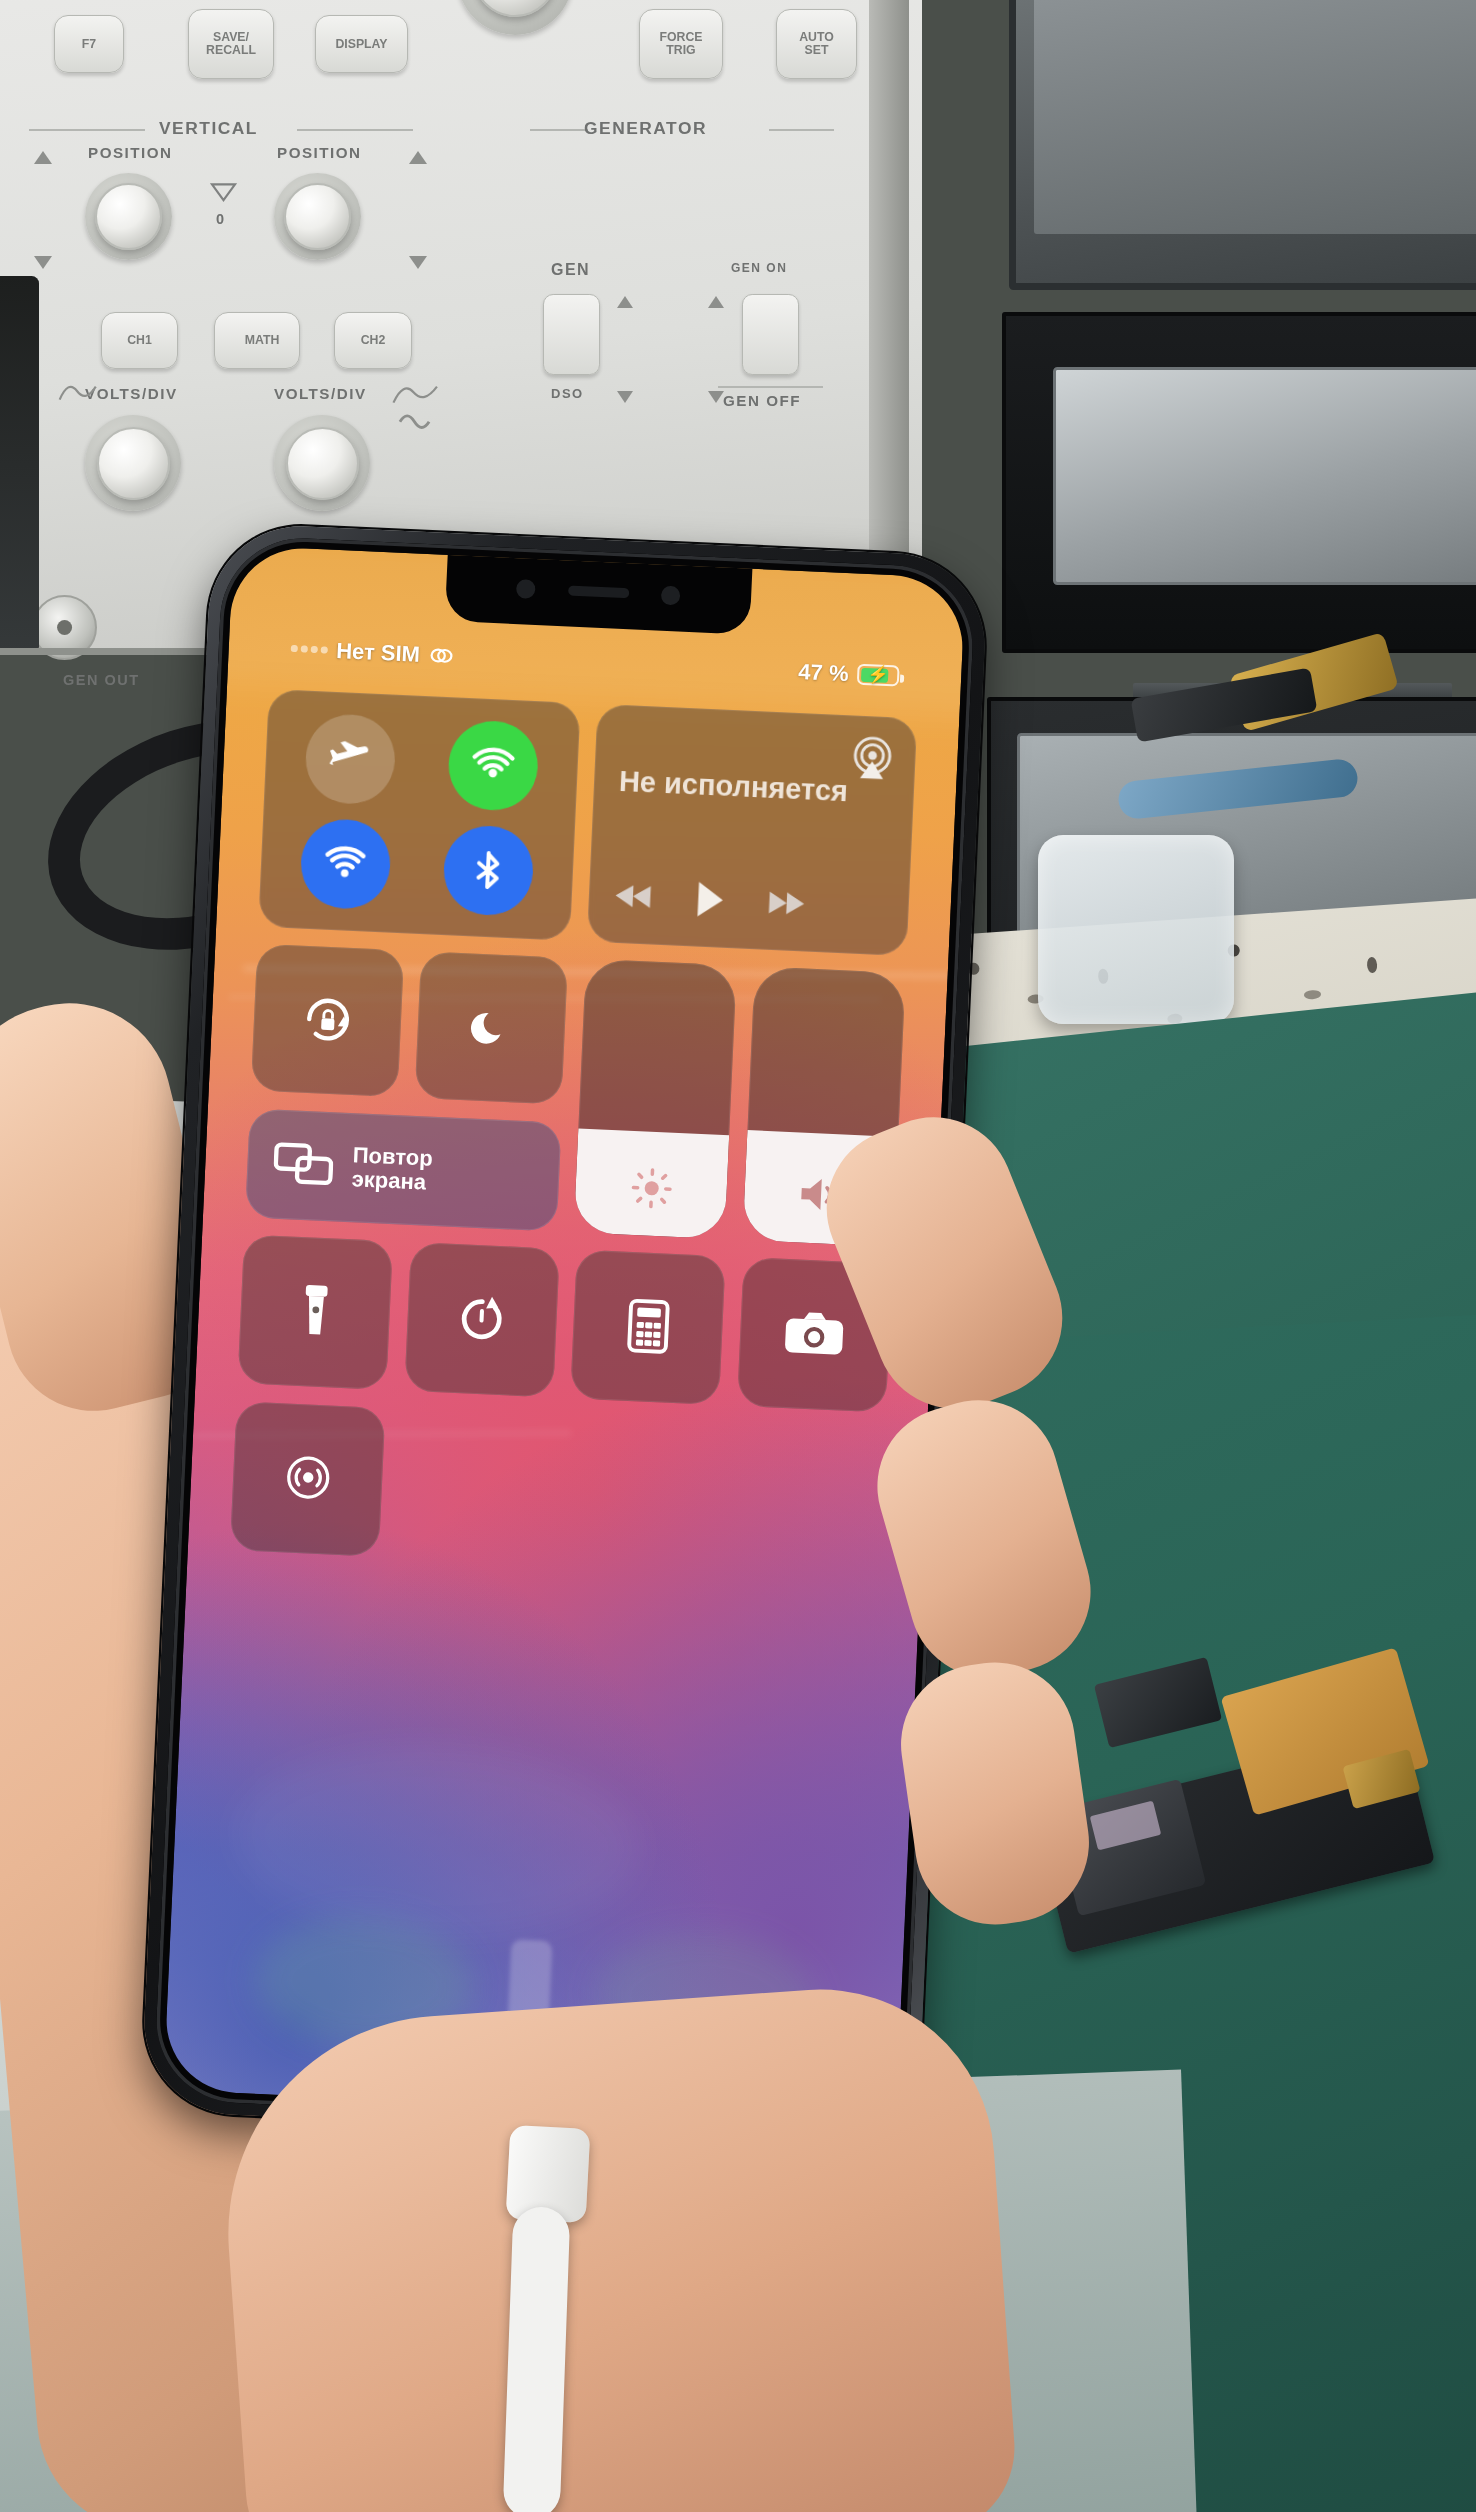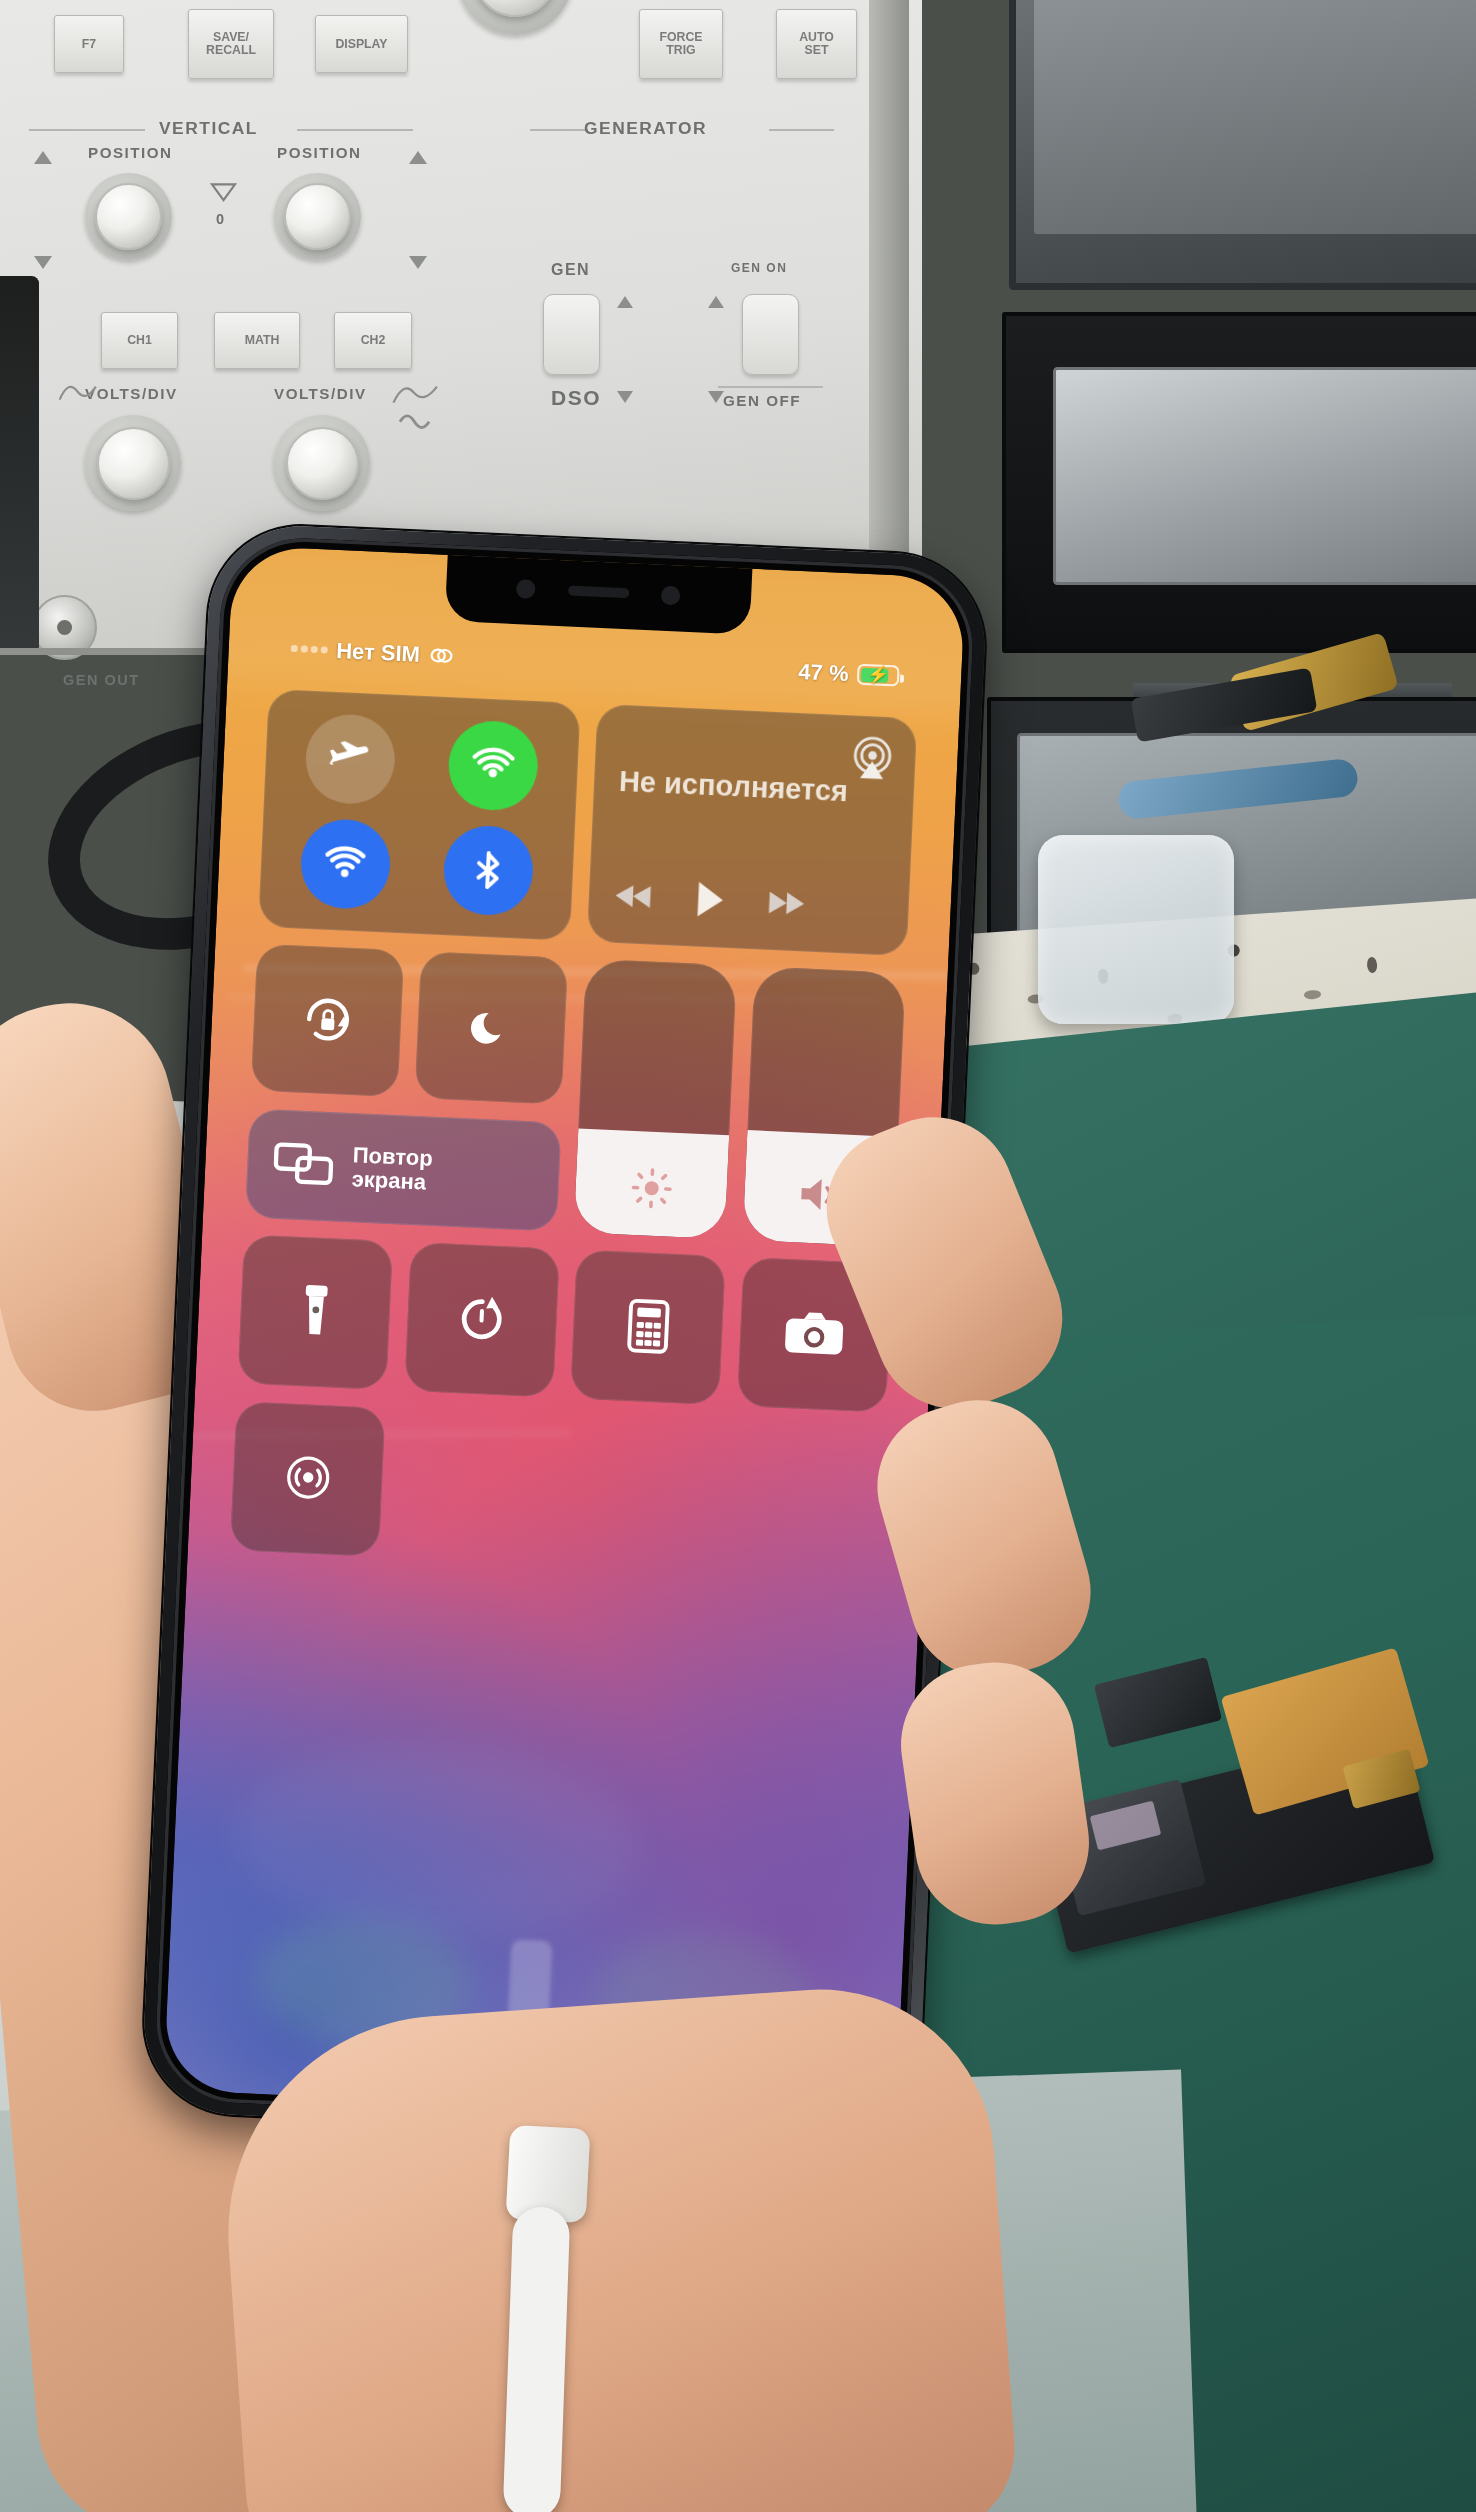--- a/index.html
+++ b/index.html
@@ -24,21 +24,21 @@
     background:linear-gradient(180deg,#1d1f1e,#35393a); border-radius:0 7.3px 7.3px 0;
   }
   .scope-gap{
     position:absolute; left:913px; top:-29px; width:40px; height:690px;
     background:linear-gradient(90deg,#b9bab6,#8e908b);
   }
   .sectLabel{ position:absolute; color:#6f7170; font-size:17.4px; letter-spacing:1.5px;
     font-weight:bold; white-space:nowrap; }
   .sectRule{ position:absolute; height:1.5px; background:#b4b6b2; }
   .btnSq{ position:absolute; background:linear-gradient(180deg,#f3f3f1,#d8d9d5);
-    border:1.5px solid #b6b8b3; border-radius:3px; color:#7a7c7a; font-size:12.3px;
+    border:1.5px solid #b6b8b3; border-radius:14px; color:#7a7c7a; font-size:12.3px;
     font-weight:bold; display:flex; align-items:center; justify-content:center;
     text-align:center; line-height:1.05; box-shadow:0 2.2px 3.6px rgba(0,0,0,.16); }
   .knob{ position:absolute; border-radius:50%;
     background:radial-gradient(circle at 36% 30%, #ffffff 0%, #efefec 42%, #c6c7c2 78%, #a5a7a2 100%);
     border:2.2px solid #b9bbb6; box-shadow:0 3.6px 6.5px rgba(0,0,0,.22); }
   .knobSkirt{ position:absolute; border-radius:50%;
     background:radial-gradient(circle at 40% 34%, #d9dad5 0%, #c0c2bd 60%, #a8aaa5 100%);
     box-shadow:0 2.9px 5.8px rgba(0,0,0,.2); }
   .tri{ position:absolute; width:0; height:0; }
   .bnc{ position:absolute; border-radius:50%;
@@ -324,21 +324,21 @@
       <div class="sectLabel" style="left:129px;top:414px;font-size:15.2px;">VOLTS/DIV</div>
       <div class="knobSkirt" style="left:129px;top:444px;width:96px;height:96px;"></div>
       <div class="knob" style="left:141px;top:456px;width:73px;height:73px;"></div>
 
       <div class="sectLabel" style="left:318px;top:414px;font-size:15.2px;">VOLTS/DIV</div>
       <div class="knobSkirt" style="left:318px;top:444px;width:96px;height:96px;"></div>
       <div class="knob" style="left:330px;top:456px;width:73px;height:73px;"></div>
 
       <div class="sectLabel" style="left:595px;top:290px;font-size:16px;">GEN</div>
       <div class="btnSq" style="left:587px;top:323px;width:57px;height:81px;border-radius:10.2px;"></div>
-      <div class="sectLabel" style="left:595px;top:415px;font-size:21px;">DSO</div>
+      <div class="sectLabel" style="left:595px;top:415px;font-size:13px;">DSO</div>
 
       <div class="sectLabel" style="left:775px;top:290px;font-size:12px;">GEN ON</div>
       <div class="btnSq" style="left:786px;top:323px;width:57px;height:81px;border-radius:10.2px;"></div>
       <div class="sectRule" style="left:762px;top:415px;width:105px;"></div>
       <div class="sectLabel" style="left:767px;top:421px;font-size:15.2px;">GEN OFF</div>
 
       <div class="tri" style="left:661px;top:325px;border-left:8.7px solid transparent;border-right:8.7px solid transparent;border-bottom:12.3px solid #8d8f8c;"></div>
       <div class="tri" style="left:661px;top:420px;border-left:8.7px solid transparent;border-right:8.7px solid transparent;border-top:12.3px solid #8d8f8c;"></div>
       <div class="tri" style="left:752px;top:325px;border-left:8.7px solid transparent;border-right:8.7px solid transparent;border-bottom:12.3px solid #8d8f8c;"></div>
       <div class="tri" style="left:752px;top:420px;border-left:8.7px solid transparent;border-right:8.7px solid transparent;border-top:12.3px solid #8d8f8c;"></div>

